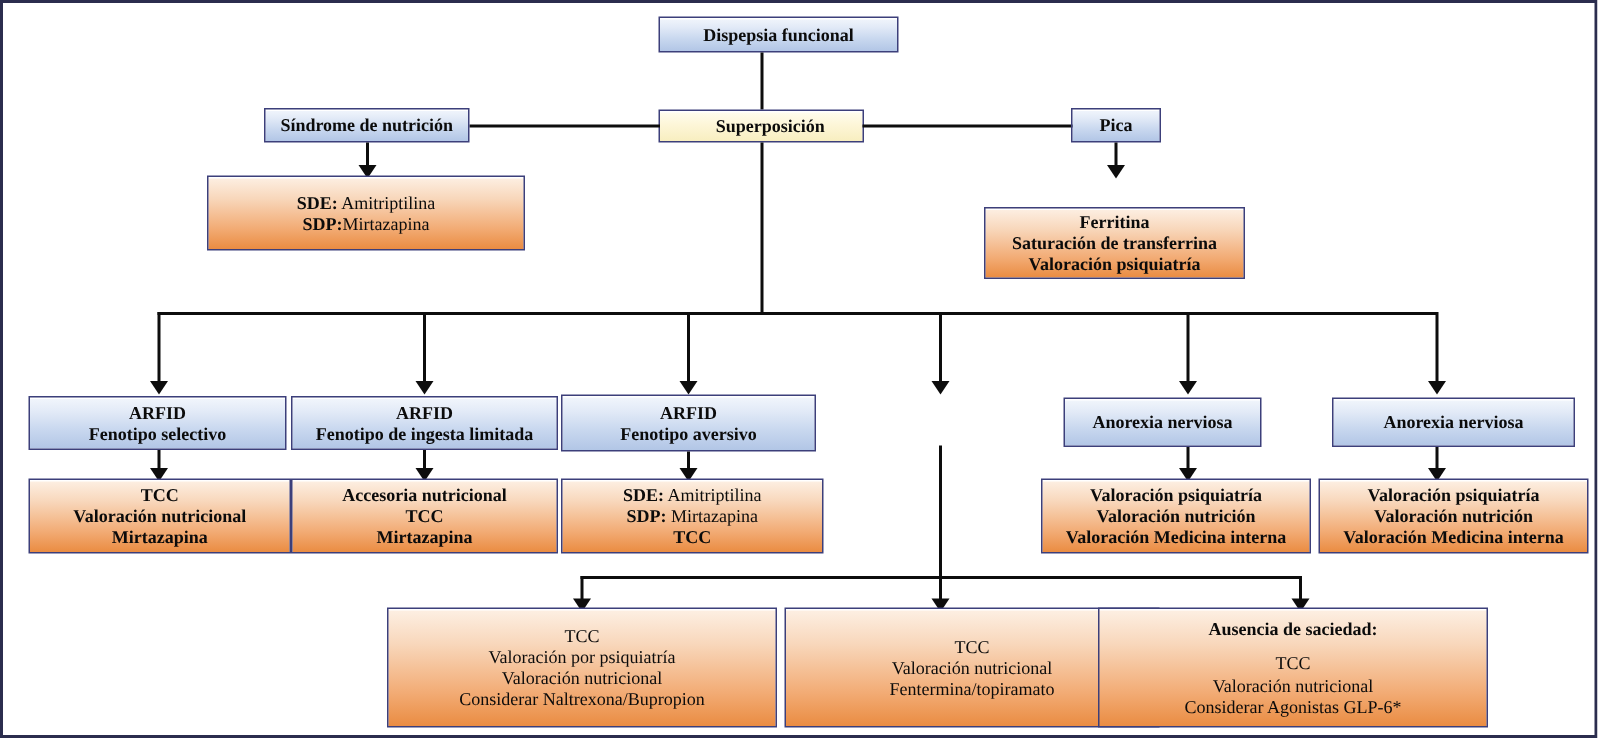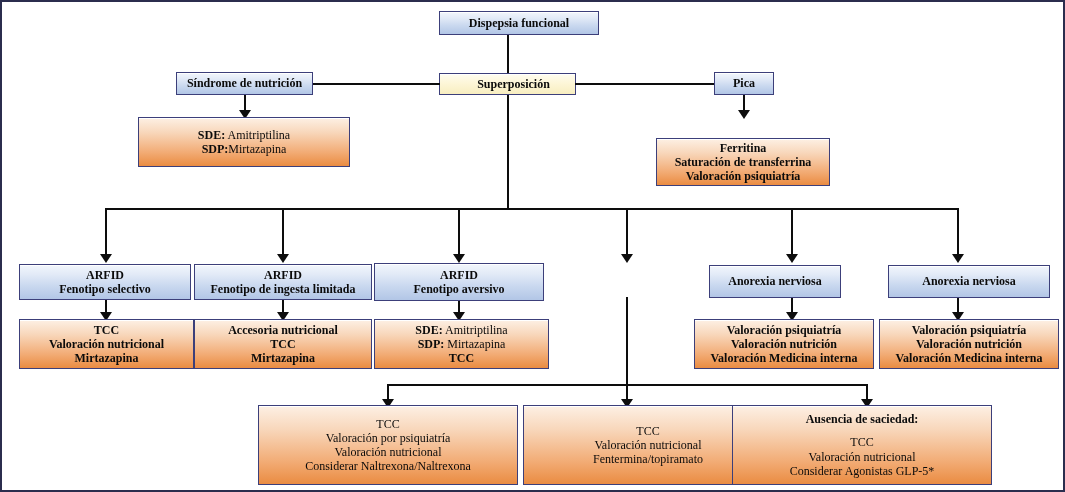--- a/index.html
+++ b/index.html
@@ -216,29 +216,29 @@
   <div class="ln vline" style="left:624px;top:382px;height:18px;"></div>
   <div class="arrow" style="left:619px;top:397px;"></div>
 
   <div class="ln vline" style="left:864px;top:382px;height:18px;"></div>
   <div class="arrow" style="left:859px;top:397px;"></div>
 
   <div class="box orange" style="left:256px;top:403px;width:260px;height:80px;">
     <div class="line-n">TCC</div>
     <div class="line-n">Valoración por psiquiatría</div>
     <div class="line-n">Valoración nutricional</div>
-    <div class="line-n">Considerar  Naltrexona/Naltrexona</div>
+    <div class="line-n">Considerar  Naltrexona/Bupropion</div>
   </div>
 
   <div class="box orange" style="left:521px;top:403px;width:250px;height:80px;">
     <div class="line-n">TCC</div>
     <div class="line-n">Valoración nutricional</div>
     <div class="line-n">Fentermina/topiramato</div>
   </div>
 
   <div class="box orange" style="left:730px;top:403px;width:260px;height:80px;">
     <div class="line-b" style="margin-bottom:9px;">Ausencia de saciedad:</div>
     <div class="line-n">TCC</div>
     <div class="line-n">Valoración nutricional</div>
-    <div class="line-n">Considerar Agonistas GLP-5*</div>
+    <div class="line-n">Considerar Agonistas GLP-6*</div>
   </div>
 
 </div>
 
 </body></html>

